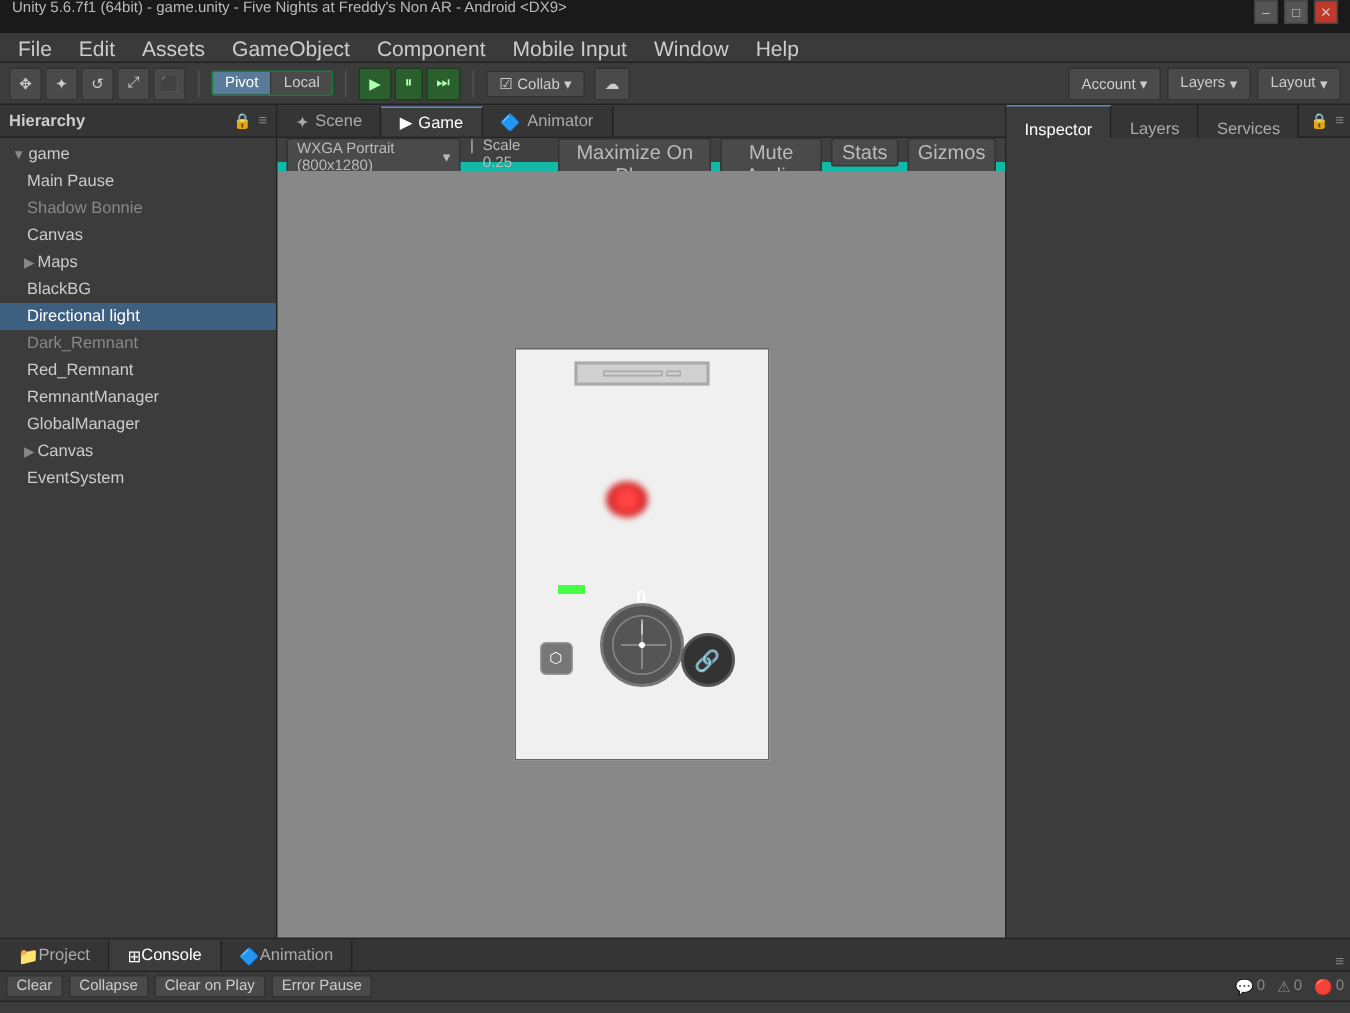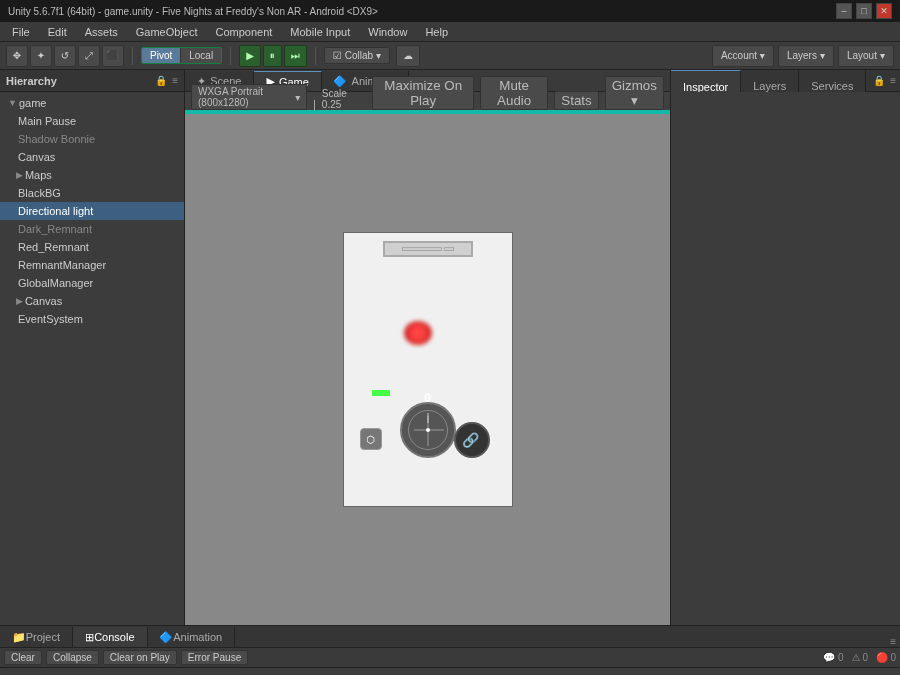--- a/index.html
+++ b/index.html
@@ -12,21 +12,21 @@
       color: #ccc;
       overflow: hidden;
       user-select: none;
     }
 
     
     #title-bar {
       height: 22px;
       background: #1a1a1a;
       display: flex;
-      align-items: center;
+      align-items: flex-start;
       justify-content: space-between;
       padding: 0 8px;
       color: #bbb;
       font-size: 11px;
     }
     #title-bar .win-controls { display: flex; gap: 4px; }
     #title-bar .win-btn {
       width: 16px; height: 16px;
       background: #555;
       display: flex; align-items: center; justify-content: center;
@@ -42,21 +42,21 @@
       display: flex;
       align-items: center;
       padding: 0 4px;
       gap: 2px;
       border-bottom: 1px solid #222;
     }
     .menu-item {
       padding: 2px 8px;
       color: #ccc;
       cursor: pointer;
-      font-size: 11px;
+      font-size: 14px;
     }
 
     
     #toolbar {
       height: 28px;
       background: #3c3c3c;
       display: flex;
       align-items: center;
       padding: 2px 6px;
       gap: 6px;
@@ -224,24 +224,24 @@
     .tab.active {
       background: #3c3c3c;
       color: #fff;
       border-top: 1px solid #5a8fc0;
     }
 
     .scene-toolbar {
       height: 22px;
       background: #404040;
       display: flex;
-      align-items: flex-end;
+      align-items: flex-start;
       padding: 0 6px;
       gap: 6px;
-      border-bottom: 4px solid #14b8a6;
+      border-bottom: 6px solid #14b8a6;
       font-size: 10px;
       color: #bbb;
     }
     .scene-dropdown {
       display: flex; align-items: center; gap: 2px;
       padding: 1px 6px;
       background: #4a4a4a;
       border: 1px solid #333;
       border-radius: 2px;
       cursor: pointer;

